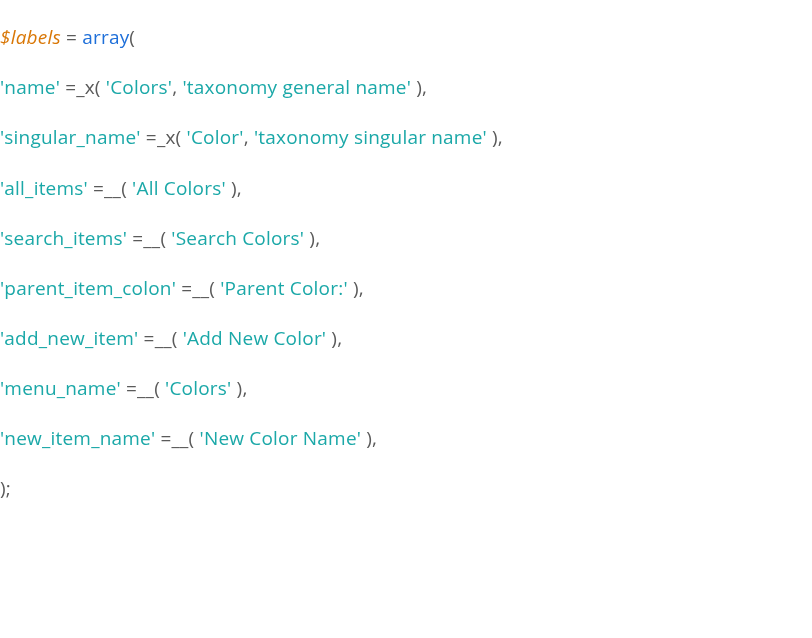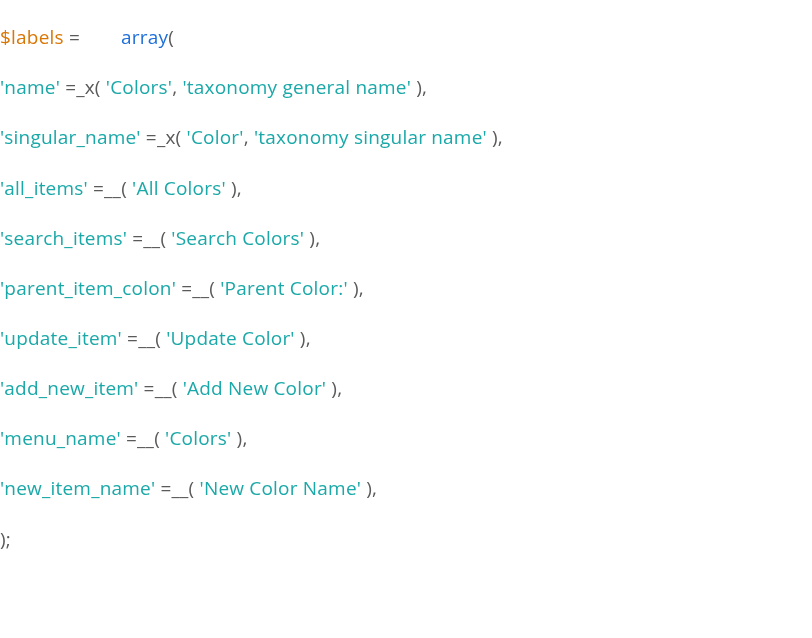--- a/index.html
+++ b/index.html
@@ -9,36 +9,35 @@
       line-height: 1.32;
       background: #fff;
       padding: 0;
       width: 812px;
     }
     .code-block {
       white-space: pre;
       letter-spacing: 0.2px;
     }
     .line { display: block; }
-    .var { color: #d97706; }
-    .kw { color: #1e6fd9; margin-left: 36px; }
+    .var { color: #d97706; font-style: italic; }
+    .kw { color: #1e6fd9; }
     .str { color: #1ba8a8; }
     .plain { color: #5a5a5a; }
   </style>
 </head>
 <body>
 
 <div class="code-block">
 <span class="line"><span class="var">$labels</span><span class="plain"> = </span><span class="kw">array</span><span class="plain">(</span></span>
 <span class="line"><span class="str">'name'</span><span class="plain"> =_x( </span><span class="str">'Colors'</span><span class="plain">, </span><span class="str">'taxonomy general name'</span><span class="plain"> ),</span></span>
 <span class="line"><span class="str">'singular_name'</span><span class="plain"> =_x( </span><span class="str">'Color'</span><span class="plain">, </span><span class="str">'taxonomy singular name'</span><span class="plain"> ),</span></span>
 <span class="line"><span class="str">'all_items'</span><span class="plain"> =__( </span><span class="str">'All Colors'</span><span class="plain"> ),</span></span>
 <span class="line"><span class="str">'search_items'</span><span class="plain"> =__( </span><span class="str">'Search Colors'</span><span class="plain"> ),</span></span>
 <span class="line"><span class="str">'parent_item_colon'</span><span class="plain"> =__( </span><span class="str">'Parent Color:'</span><span class="plain"> ),</span></span>
-<span class="line"><span class="str">'update_item'</span><span class="plain"> =__( </span><span class="str">'Update Color'</span><span class="plain"> ),</span></span>
 <span class="line"><span class="str">'add_new_item'</span><span class="plain"> =__( </span><span class="str">'Add New Color'</span><span class="plain"> ),</span></span>
 <span class="line"><span class="str">'menu_name'</span><span class="plain"> =__( </span><span class="str">'Colors'</span><span class="plain"> ),</span></span>
 <span class="line"><span class="str">'new_item_name'</span><span class="plain"> =__( </span><span class="str">'New Color Name'</span><span class="plain"> ),</span></span>
 <span class="line plain">);</span>
 <span class="line"></span>
 
 
 
 
 

